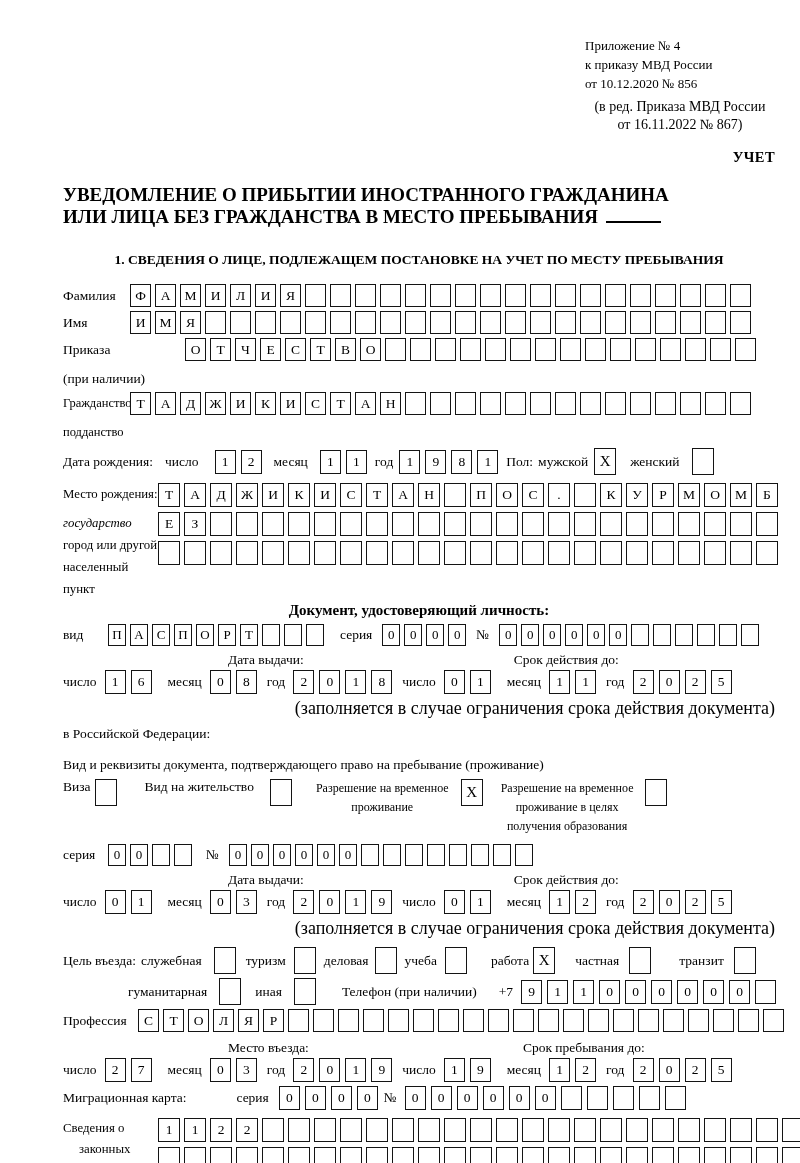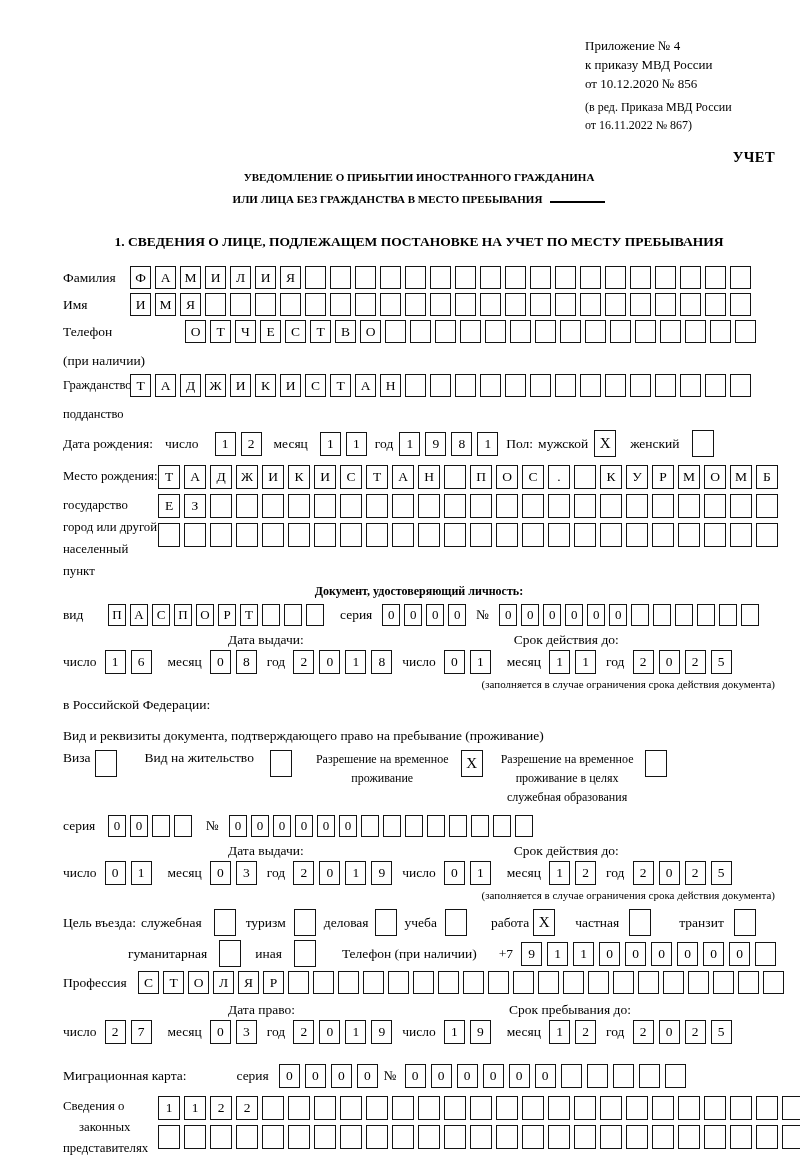--- a/index.html
+++ b/index.html
@@ -1,22 +1,22 @@
 <!DOCTYPE html>
 <html lang="ru"><head>
 <meta charset="utf-8">
 <style>
   html,body{margin:0;padding:0;background:#e8e8e8;}
   .page{width:800px;height:1163px;background:#ffffff;margin:0 auto;box-sizing:border-box;
         padding:36px 25px 0 63px;font-family:"Liberation Serif","DejaVu Serif",serif;color:#000;
         position:relative;overflow:hidden;}
   .annex{margin-left:auto;width:190px;font-size:13px;line-height:19px;}
-  .annex .amend{margin-top:5px;font-size:12px;line-height:18px;}
+  .annex .amend{margin-top:5px;font-size:14px;line-height:18px;text-align:center;}
   .forma{text-align:right;font-weight:bold;font-size:14.5px;margin-top:15px;letter-spacing:.4px;}
-  .title{text-align:center;font-weight:bold;font-size:11px;line-height:22px;}
+  .title{text-align:left;font-weight:bold;font-size:19px;margin-top:18px;line-height:22px;}
   .blank{display:inline-block;width:55px;height:4px;border-bottom:2px solid #000;margin-left:8px;}
   .sec{ text-align:center;font-weight:bold;font-size:13.5px;margin-top:24px;margin-bottom:16px;}
   .row{display:flex;align-items:center;margin-bottom:4px;}
   .rowt{display:flex;align-items:flex-start;margin-bottom:4px;}
   .lbl{font-size:13.5px;flex:0 0 auto;}
   .lbl2{font-size:13.5px;line-height:23px;flex:0 0 auto;}
   .bxg{display:inline-flex;flex:0 0 auto;}
   .bxg .box:last-child{margin-right:0;}
   .box{display:inline-flex;align-items:center;justify-content:center;width:21px;height:23px;
        border:1.8px solid #141414;box-sizing:border-box;margin-right:4px;font-size:13.5px;flex:0 0 auto;
@@ -24,21 +24,21 @@
   .mr .box{width:22px;height:24px;}
   .xs .box{width:18px;height:22px;margin-right:4px;font-size:13px;}
   .dt .box{width:21px;height:24px;margin-right:5px;}
   .ph .box{width:21px;height:24px;margin-right:5px;}
   .cb{width:22px;height:27px;border:1.8px solid #141414;display:inline-flex;align-items:center;
       justify-content:center;font-size:15px;box-sizing:border-box;flex:0 0 auto;background:#fff;}
   .grp{display:inline-flex;align-items:center;}
   .grp .lbl{margin-right:8px;}
   .grp .bxg{margin-right:10px;}
   .hdrrow{display:flex;font-size:13.5px;margin-top:6px;margin-bottom:2px;}
-  .note{text-align:right;font-size:11px;margin-top:2px;margin-bottom:2px;}
+  .note{text-align:right;font-size:18px;margin-top:2px;margin-bottom:2px;}
   .intro{font-size:13.5px;line-height:25px;margin-top:6px;}
   .optc{font-size:12px;line-height:19px;text-align:center;flex:0 0 auto;}
   .boxcol .bxg{margin-bottom:5px;display:flex;}
 </style>
 </head>
 <body>
 
 <div class="page">
 
   <div class="annex">
@@ -117,21 +117,21 @@
         <span class="box"></span>
         <span class="box"></span>
         <span class="box"></span>
         <span class="box"></span>
         <span class="box"></span>
       </span>
   </div>
 
   <div class="rowt" style="margin-bottom:2px;">
     <span class="lbl2" style="width:122px;">
-      <span style="display:block;">Телефон</span>
+      <span style="display:block;">Приказа</span>
       <span style="display:block;margin-top:6px;">(при наличии)</span>
     </span>
     <span class="bxg">
         <span class="box">О</span>
         <span class="box">Т</span>
         <span class="box">Ч</span>
         <span class="box">Е</span>
         <span class="box">С</span>
         <span class="box">Т</span>
         <span class="box">В</span>
@@ -210,21 +210,21 @@
     <span class="lbl" style="margin-left:8px;">Пол:</span>
     <span class="lbl" style="margin-left:5px;">мужской</span>
     <span class="cb" style="margin-left:6px;">X</span>
     <span class="lbl" style="margin-left:14px;">женский</span>
     <span class="cb" style="margin-left:12px;"></span>
   </div>
 
   <div class="rowt" style="margin-top:8px;margin-bottom:0;">
     <span class="lbl2" style="width:95px;font-size:12.8px;line-height:22px;">
       <span style="display:block;">Место рождения:</span>
-      <span style="display:block;margin-top:7px;">государство</span>
+      <span style="display:block;margin-top:7px;font-style:italic;">государство</span>
       <span style="display:block;">город или другой</span>
       <span style="display:block;">населенный пункт</span>
     </span>
     <span class="boxcol" style="display:block;">
       <span class="bxg mr">
           <span class="box">Т</span>
           <span class="box">А</span>
           <span class="box">Д</span>
           <span class="box">Ж</span>
           <span class="box">И</span>
@@ -296,21 +296,21 @@
           <span class="box"></span>
           <span class="box"></span>
           <span class="box"></span>
           <span class="box"></span>
           <span class="box"></span>
           <span class="box"></span>
         </span>
     </span>
   </div>
 
-  <div style="text-align:center;font-weight:bold;font-size:12px;margin-top:2px;">Документ, удостоверяющий личность:</div>
+  <div style="text-align:center;font-weight:bold;font-size:15px;margin-top:2px;">Документ, удостоверяющий личность:</div>
 
   <div class="row" style="margin-top:5px;">
     <span class="lbl" style="width:45px;">вид</span>
     <span class="bxg xs">
         <span class="box">П</span>
         <span class="box">А</span>
         <span class="box">С</span>
         <span class="box">П</span>
         <span class="box">О</span>
         <span class="box">Р</span>
@@ -398,21 +398,21 @@
     <span class="lbl" style="margin-left:28px;">Вид на жительство</span>
     <span class="cb" style="margin-left:16px;"></span>
     <span class="optc" style="margin-left:24px;">
       <span style="display:block;">Разрешение на временное</span>
       <span style="display:block;">проживание</span>
     </span>
     <span class="cb" style="margin-left:12px;">X</span>
     <span class="optc" style="margin-left:18px;">
       <span style="display:block;">Разрешение на временное</span>
       <span style="display:block;">проживание в целях</span>
-      <span style="display:block;">служебная образования</span>
+      <span style="display:block;">получения образования</span>
     </span>
     <span class="cb" style="margin-left:12px;"></span>
   </div>
 
   <div class="row" style="margin-top:8px;">
     <span class="lbl" style="width:45px;">серия</span>
     <span class="bxg xs">
         <span class="box">0</span>
         <span class="box">0</span>
         <span class="box"></span>
@@ -548,21 +548,21 @@
         <span class="box"></span>
         <span class="box"></span>
         <span class="box"></span>
         <span class="box"></span>
         <span class="box"></span>
         <span class="box"></span>
       </span>
   </div>
 
   <div class="hdrrow" style="margin-top:8px;">
-    <span style="margin-left:165px;">Дата право:</span>
+    <span style="margin-left:165px;">Место въезда:</span>
     <span style="margin-left:214px;">Срок пребывания до:</span>
   </div>
   <div class="row">
     <span class="grp">
       <span class="lbl">число</span>
       <span class="bxg dt">
           <span class="box">2</span>
           <span class="box">7</span>
         </span>
       <span class="lbl" style="margin-left:6px;">месяц</span>
@@ -592,21 +592,21 @@
       <span class="lbl">год</span>
       <span class="bxg dt">
           <span class="box">2</span>
           <span class="box">0</span>
           <span class="box">2</span>
           <span class="box">5</span>
         </span>
     </span>
   </div>
 
-  <div class="row" style="margin-top:20px;">
+  <div class="row" style="margin-top:4px;">
     <span class="lbl">Миграционная карта:</span>
     <span class="lbl" style="margin-left:50px;margin-right:10px;">серия</span>
     <span class="bxg dt">
         <span class="box">0</span>
         <span class="box">0</span>
         <span class="box">0</span>
         <span class="box">0</span>
       </span>
     <span class="lbl" style="margin-left:6px;margin-right:8px;">№</span>
     <span class="bxg dt">

